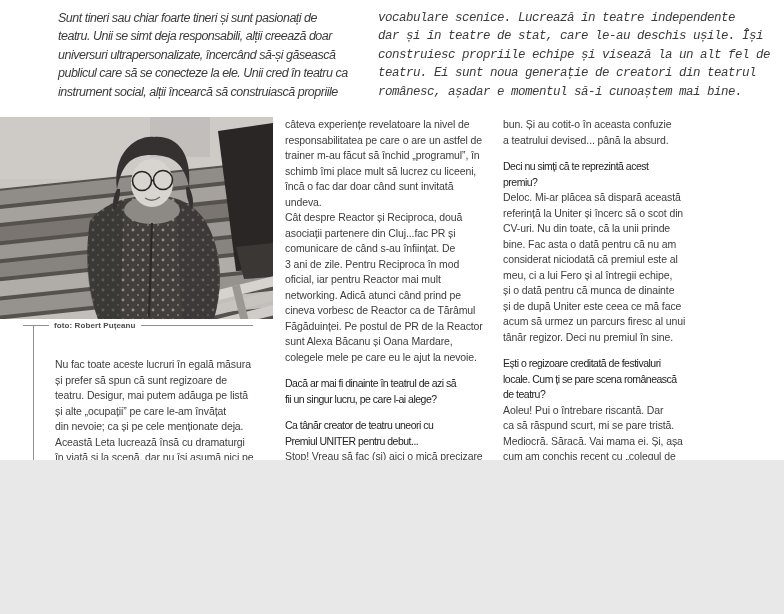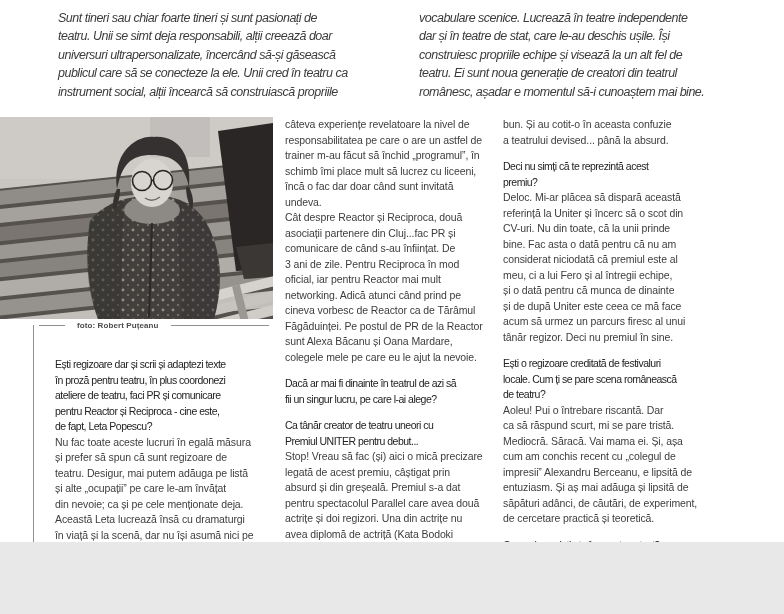--- a/index.html
+++ b/index.html
@@ -1,36 +1,36 @@
 <!DOCTYPE html>
 <html><head>
 <meta charset="utf-8">
 <style>
   html,body { margin:0; padding:0; background:#e8e8e8; }
   .page {
-    position:relative; width:784px; height:542px; background:#ffffff;
+    position:relative; width:784px; height:460px; background:#ffffff;
     overflow:hidden; font-family:"Liberation Sans","DejaVu Sans",sans-serif;
     margin:0 auto;
   }
   
   .intro {
     position:absolute; top:9px; font-style:italic; font-size:12.5px;
     line-height:18.4px; letter-spacing:-0.5px; color:#3b3b3b; white-space:pre;
   }
   #intro-left  { left:58px; }
-  #intro-right { left:419px; }
+  #intro-right { left:378px;font-family:Liberation Mono, monospace; }
 
   
   .photo-wrap { position:absolute; left:0; top:117px; width:273px; height:202px; }
   .photo-wrap svg { display:block; }
 
   
   .caption-row {
-    position:absolute; left:39px; top:320px; width:230px; height:10px;
-    display:flex; align-items:center; gap:12px;
+    position:absolute; left:23px; top:320px; width:230px; height:10px;
+    display:flex; align-items:center; gap:5px;
   }
   .rule { height:1px; background:#8f8f8f; }
   .rule.short { width:26px; }
   .rule.long  { flex:1; }
   .credit {
     font-size:8px; font-weight:bold; color:#4c4c4c; letter-spacing:0.1px;
     white-space:nowrap;
   }
   .vrule {
     position:absolute; left:33px; top:325px; width:1px; height:289px;
@@ -123,25 +123,20 @@
   </div>
 
   <div class="caption-row">
     <div class="rule short"></div>
     <span class="credit">foto: Robert Puțeanu</span>
     <div class="rule long"></div>
   </div>
   <div class="vrule"></div>
 
   <div class="col" id="col-left">
-    <p class="q">Ești regizoare dar și scrii și adaptezi texte
-în proză pentru teatru, în plus coordonezi
-ateliere de teatru, faci PR și comunicare
-pentru Reactor și Reciproca - cine este,
-de fapt, Leta Popescu?</p>
     <p class="a">Nu fac toate aceste lucruri în egală măsura
 și prefer să spun că sunt regizoare de
 teatru. Desigur, mai putem adăuga pe listă
 și alte „ocupații” pe care le-am învățat
 din nevoie; ca și pe cele menționate deja.
 Această Leta lucrează însă cu dramaturgi
 în viață și la scenă, dar nu își asumă nici pe
 departe „scriitura”. Prin urmare nu scriu.
 Decât uneori, pentru mine. În schimb, pun
 osul la treabă atunci când e nevoie sau

